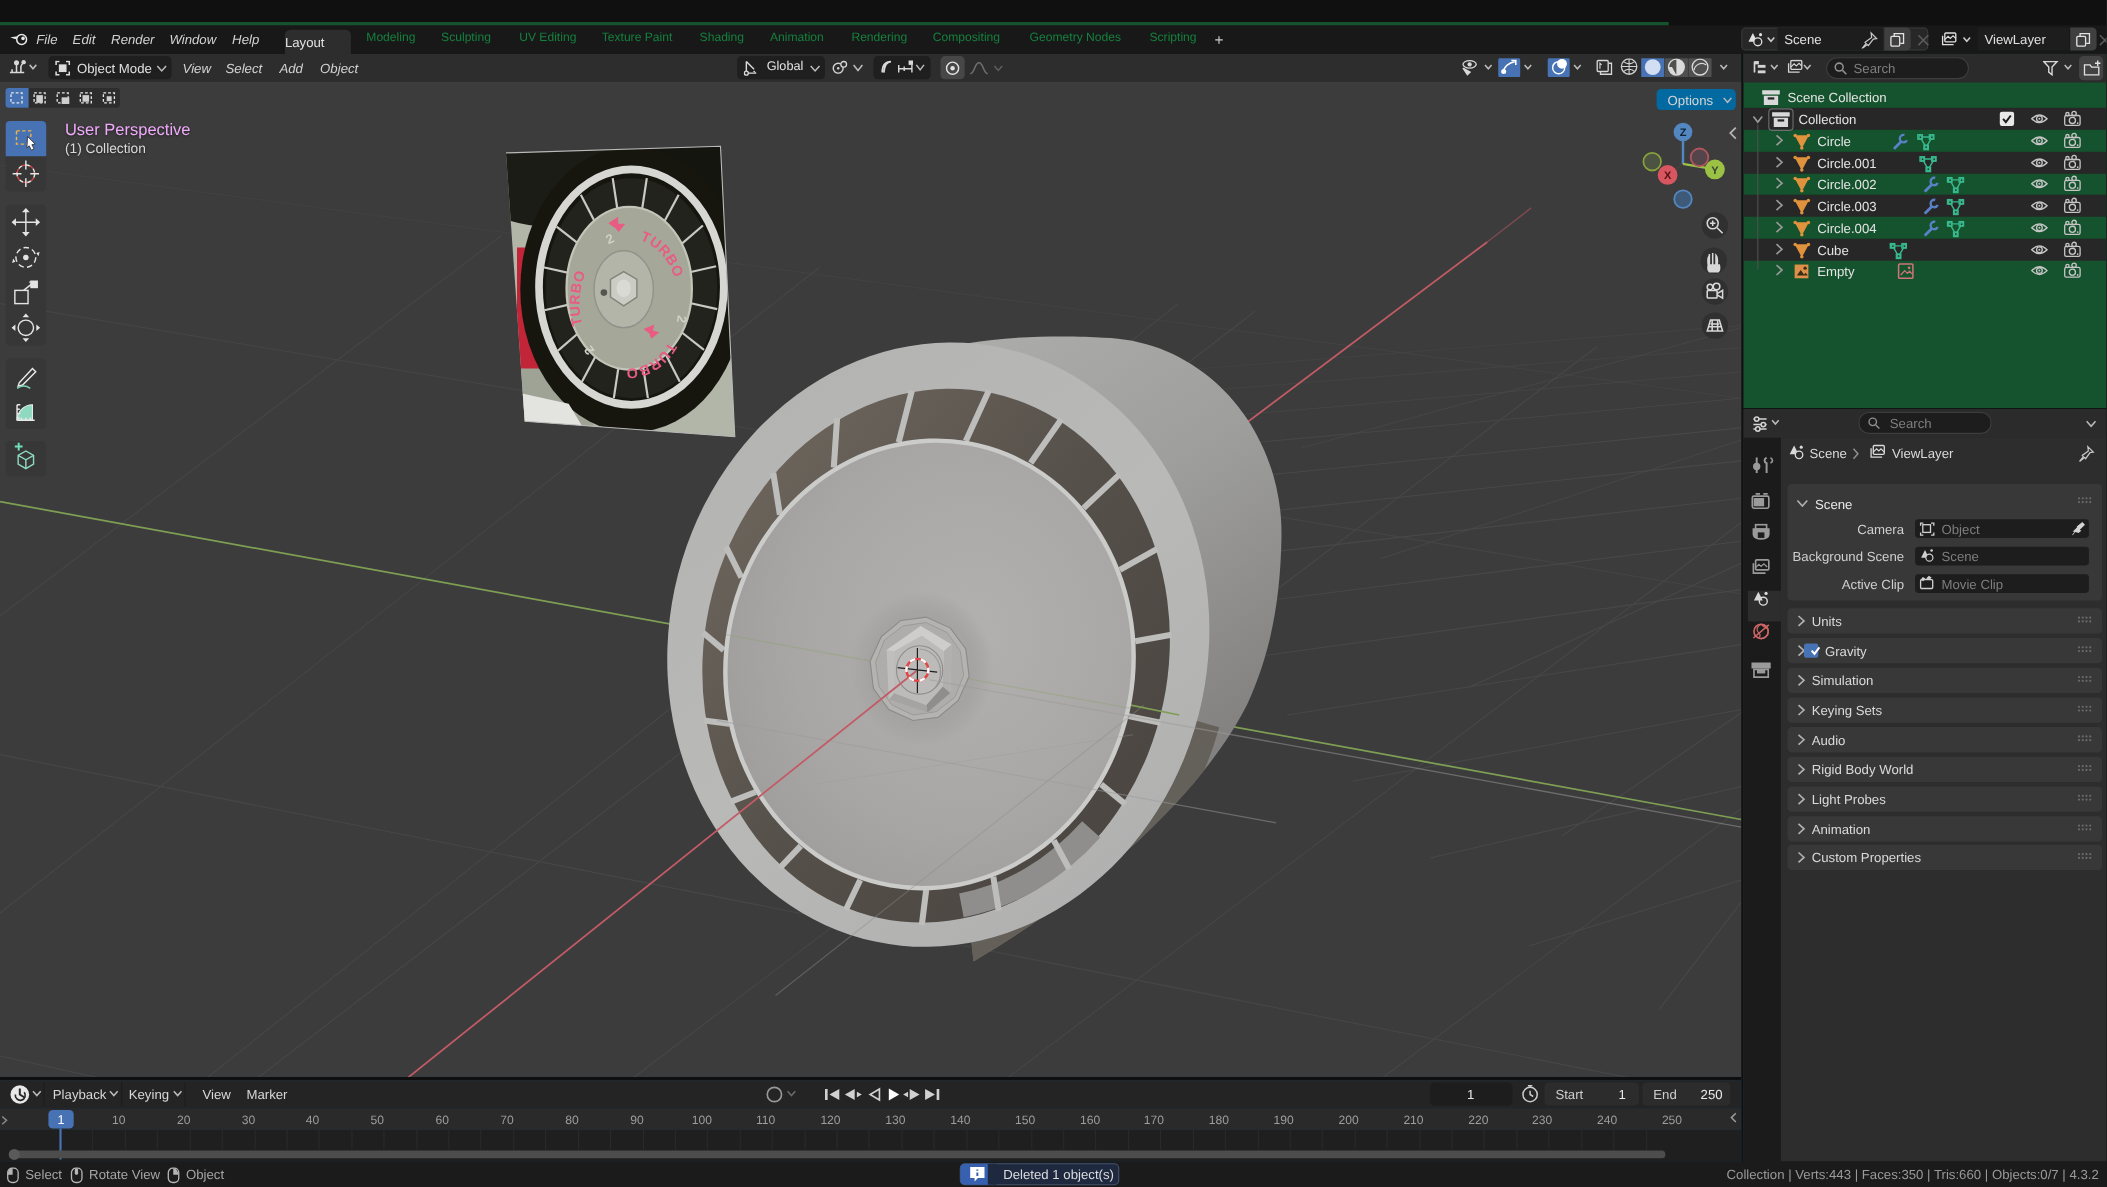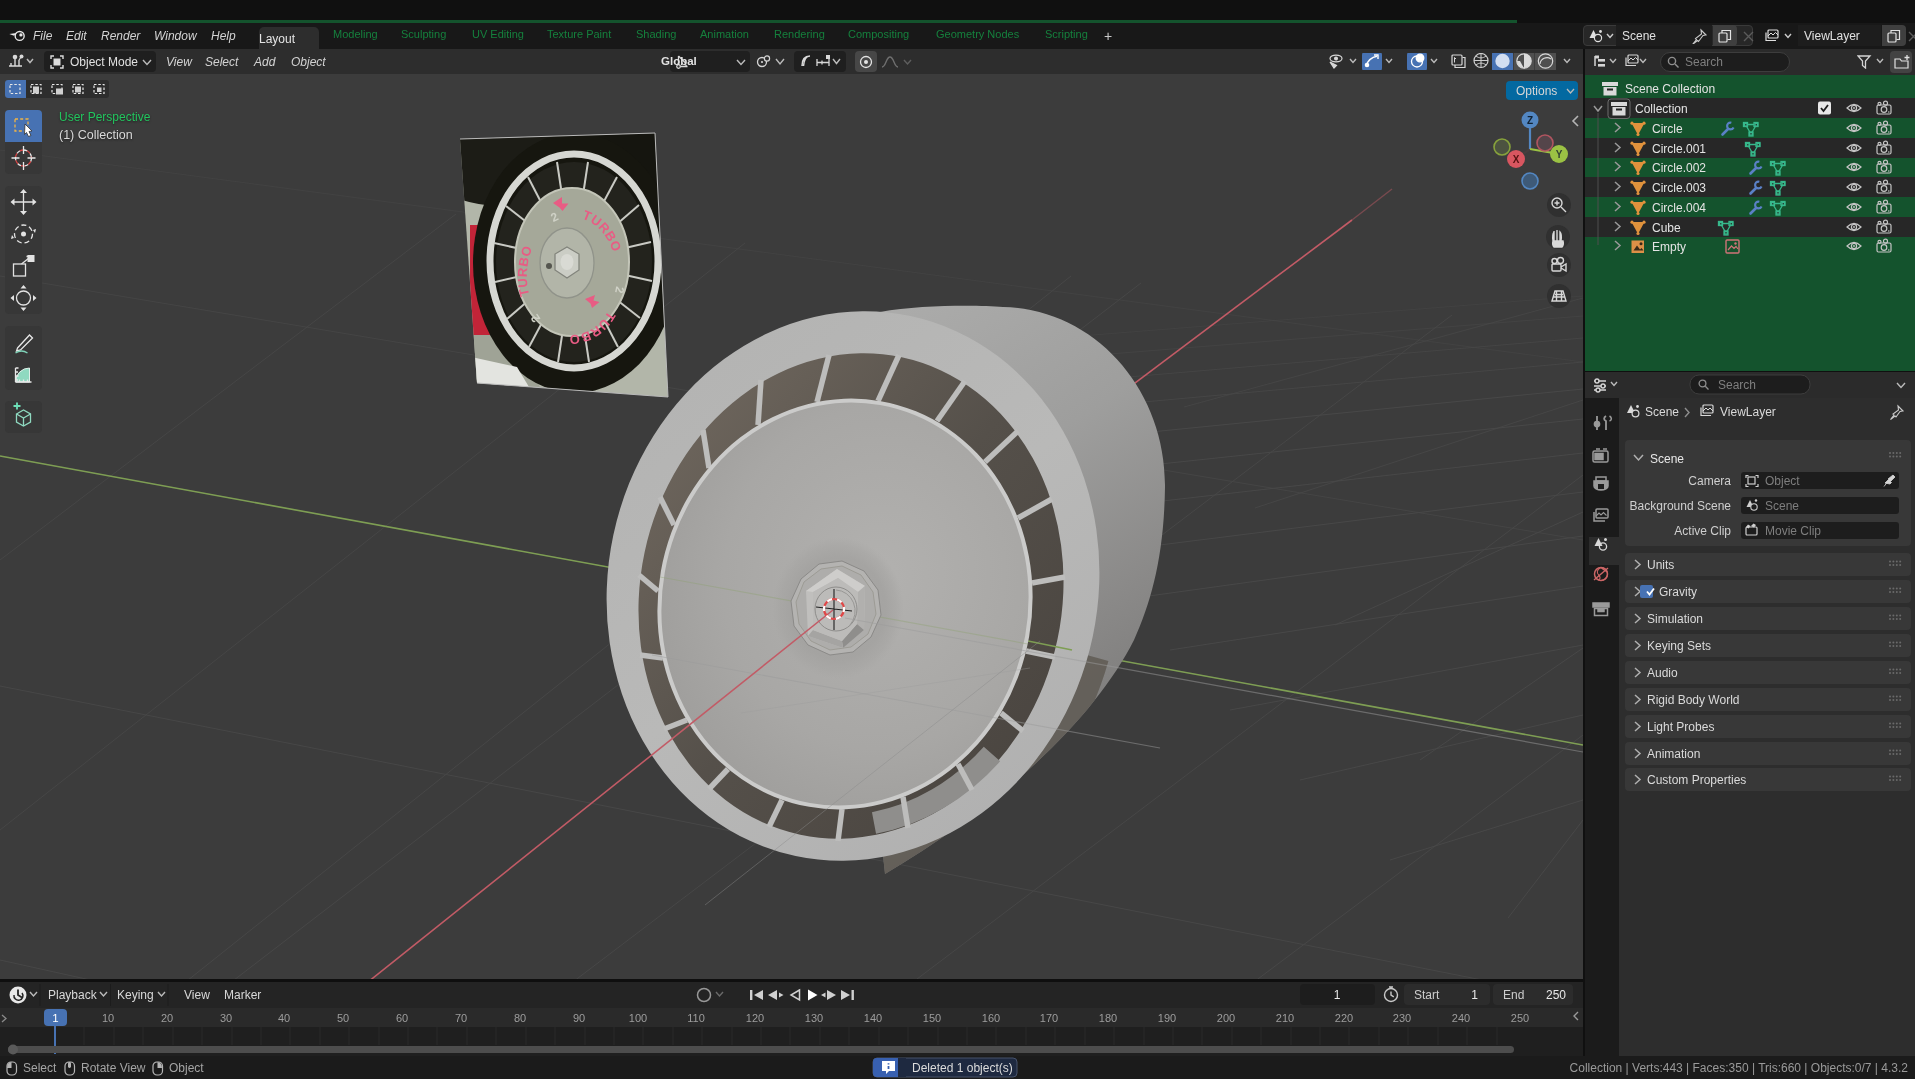--- a/index.html
+++ b/index.html
@@ -134,21 +134,21 @@
     <span class="abs menu" style="left:254px;top:6px">Add</span>
     <span class="abs menu" style="left:291px;top:6px">Object</span>
 
     <div class="abs field" style="left:670px;top:2px;width:80px;height:21px"></div>
     <svg class="abs" style="left:676px;top:5px" width="15" height="15" viewBox="0 0 15 15">
       <path d="M2.5 2 v10.5 h9" fill="none" stroke="#dadada" stroke-width="1.3"></path>
       <path d="M11.5 12.5 l-3-1.2 1.2-1.2 z" fill="#dadada"></path>
       <path d="M2.5 2 l7 7" stroke="#dadada" stroke-width="1.3"></path>
       <circle cx="2.5" cy="12.5" r="1.8" fill="#2d2d2d" stroke="#dadada" stroke-width="1.2"></circle>
     </svg>
-    <span class="abs" style="left:661px;top:6px;color:#e3e3e3;font-size:11.5px;font-weight:bold">Global</span>
+    <span class="abs" style="left:697px;top:6px;color:#e3e3e3;font-size:11.5px;font-weight:normal">Global</span>
     <svg class="abs" style="left:736px;top:10px" width="10" height="7" viewBox="0 0 10 7">
         <path d="M1 1 l4 4.5 L9 1" fill="none" stroke="#bbb" stroke-width="1.4"></path>
       </svg>
     <svg class="abs" style="left:756px;top:5px" width="32" height="16" viewBox="0 0 32 16">
       <circle cx="6" cy="8" r="4.5" fill="none" stroke="#d5d5d5" stroke-width="1.3"></circle>
       <circle cx="11" cy="4.5" r="2.6" fill="#2d2d2d" stroke="#d5d5d5" stroke-width="1.2"></circle>
       <circle cx="6" cy="8" r="1.1" fill="#d5d5d5"></circle>
       <path d="M22 4 l4 5 4-5" fill="none" stroke="#bbb" stroke-width="1.4" transform="translate(-2,1)"></path>
     </svg>
     <div class="abs field" style="left:794px;top:2px;width:52px;height:21px"></div>
@@ -462,21 +462,21 @@
           </g>
     </g>
   </svg>
 
   <div class="abs" style="left:1506px;top:7px;width:72px;height:19px;background:#0369a1;border-radius:4px;color:#d6d6d6;padding:3px 0 0 10px;font-size:12px">Options
     <svg class="ico" style="margin-left:5px" width="9" height="7" viewBox="0 0 9 7">
           <path d="M1 1 l3.5 4 L8 1" fill="none" stroke="#bbb" stroke-width="1.3"></path>
         </svg>
   </div>
 
-  <div class="abs" style="left:59px;top:36px;color:#22c55e;font-size:12px;text-shadow:0 1px 2px #222">User Perspective</div>
+  <div class="abs" style="left:59px;top:36px;color:#f0abfc;font-size:15px;text-shadow:0 1px 2px #222">User Perspective</div>
   <div class="abs" style="left:59px;top:54px;color:#d9d9d9;font-size:12.5px;text-shadow:0 1px 2px #222">(1) Collection</div>
 
   <svg class="abs" style="left:5px;top:36px" width="40" height="330" viewBox="0 0 40 330">
     <g>
       <rect x="0" y="0" width="37" height="32" rx="4" fill="#4772b3"></rect>
       <rect x="0" y="32" width="37" height="32" rx="4" fill="#373737"></rect>
       <rect x="0" y="32" width="37" height="4" fill="#373737"></rect>
       <rect x="0" y="28" width="37" height="4" fill="#4772b3"></rect>
       <rect x="0" y="76" width="37" height="128" rx="4" fill="#373737"></rect>
       <rect x="0" y="216" width="37" height="64" rx="4" fill="#373737"></rect>

